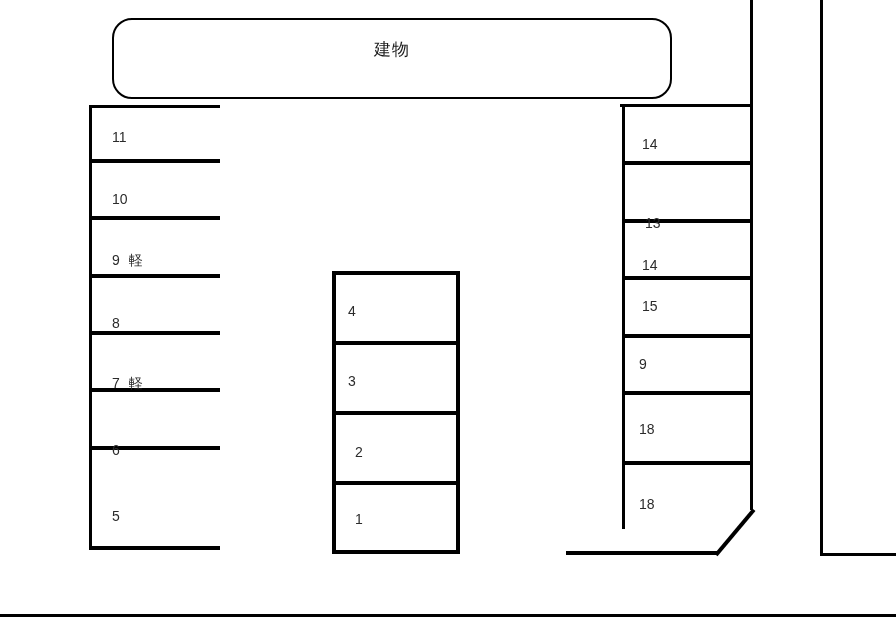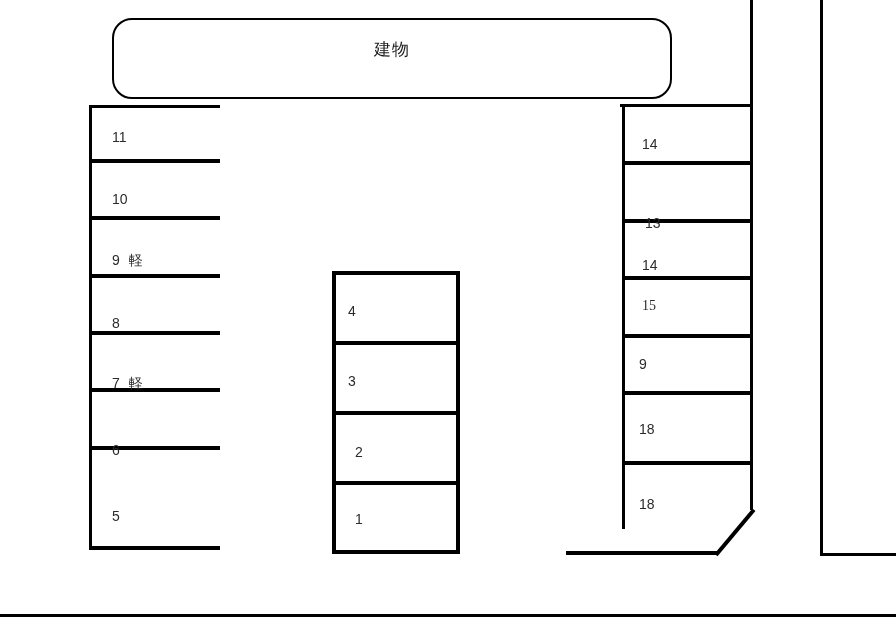--- a/index.html
+++ b/index.html
@@ -144,18 +144,18 @@
   <div class="stall" style="left:625px; top:165px; width:125px; height:54px;"></div>
   <div class="stall" style="left:625px; top:223px; width:125px; height:53px;"></div>
   <div class="stall" style="left:625px; top:280px; width:125px; height:54px;"></div>
   <div class="stall" style="left:625px; top:338px; width:125px; height:53px;"></div>
   <div class="stall" style="left:625px; top:395px; width:125px; height:66px;"></div>
   <div class="stall" style="left:625px; top:465px; width:125px; height:63px;"></div>
 
   <div class="stall-label" style="left:642px; top:137px;"><span>14</span></div>
   <div class="stall-label" style="left:645px; top:188px;margin-top:28px;"><span>13</span></div>
   <div class="stall-label" style="left:642px; top:258px;"><span>14</span></div>
-  <div class="stall-label" style="left:642px; top:299px;font-family:Liberation Serif, serif;"><span>15</span></div>
+  <div class="stall-label" style="left:642px; top:299px;"><span>15</span></div>
   <div class="stall-label" style="left:639px; top:357px;"><span>9</span></div>
   <div class="stall-label" style="left:639px; top:422px;"><span>18</span></div>
   <div class="stall-label" style="left:639px; top:485px;margin-top:12px;"><span>18</span></div>
 
 </div>
 
 </body></html>

